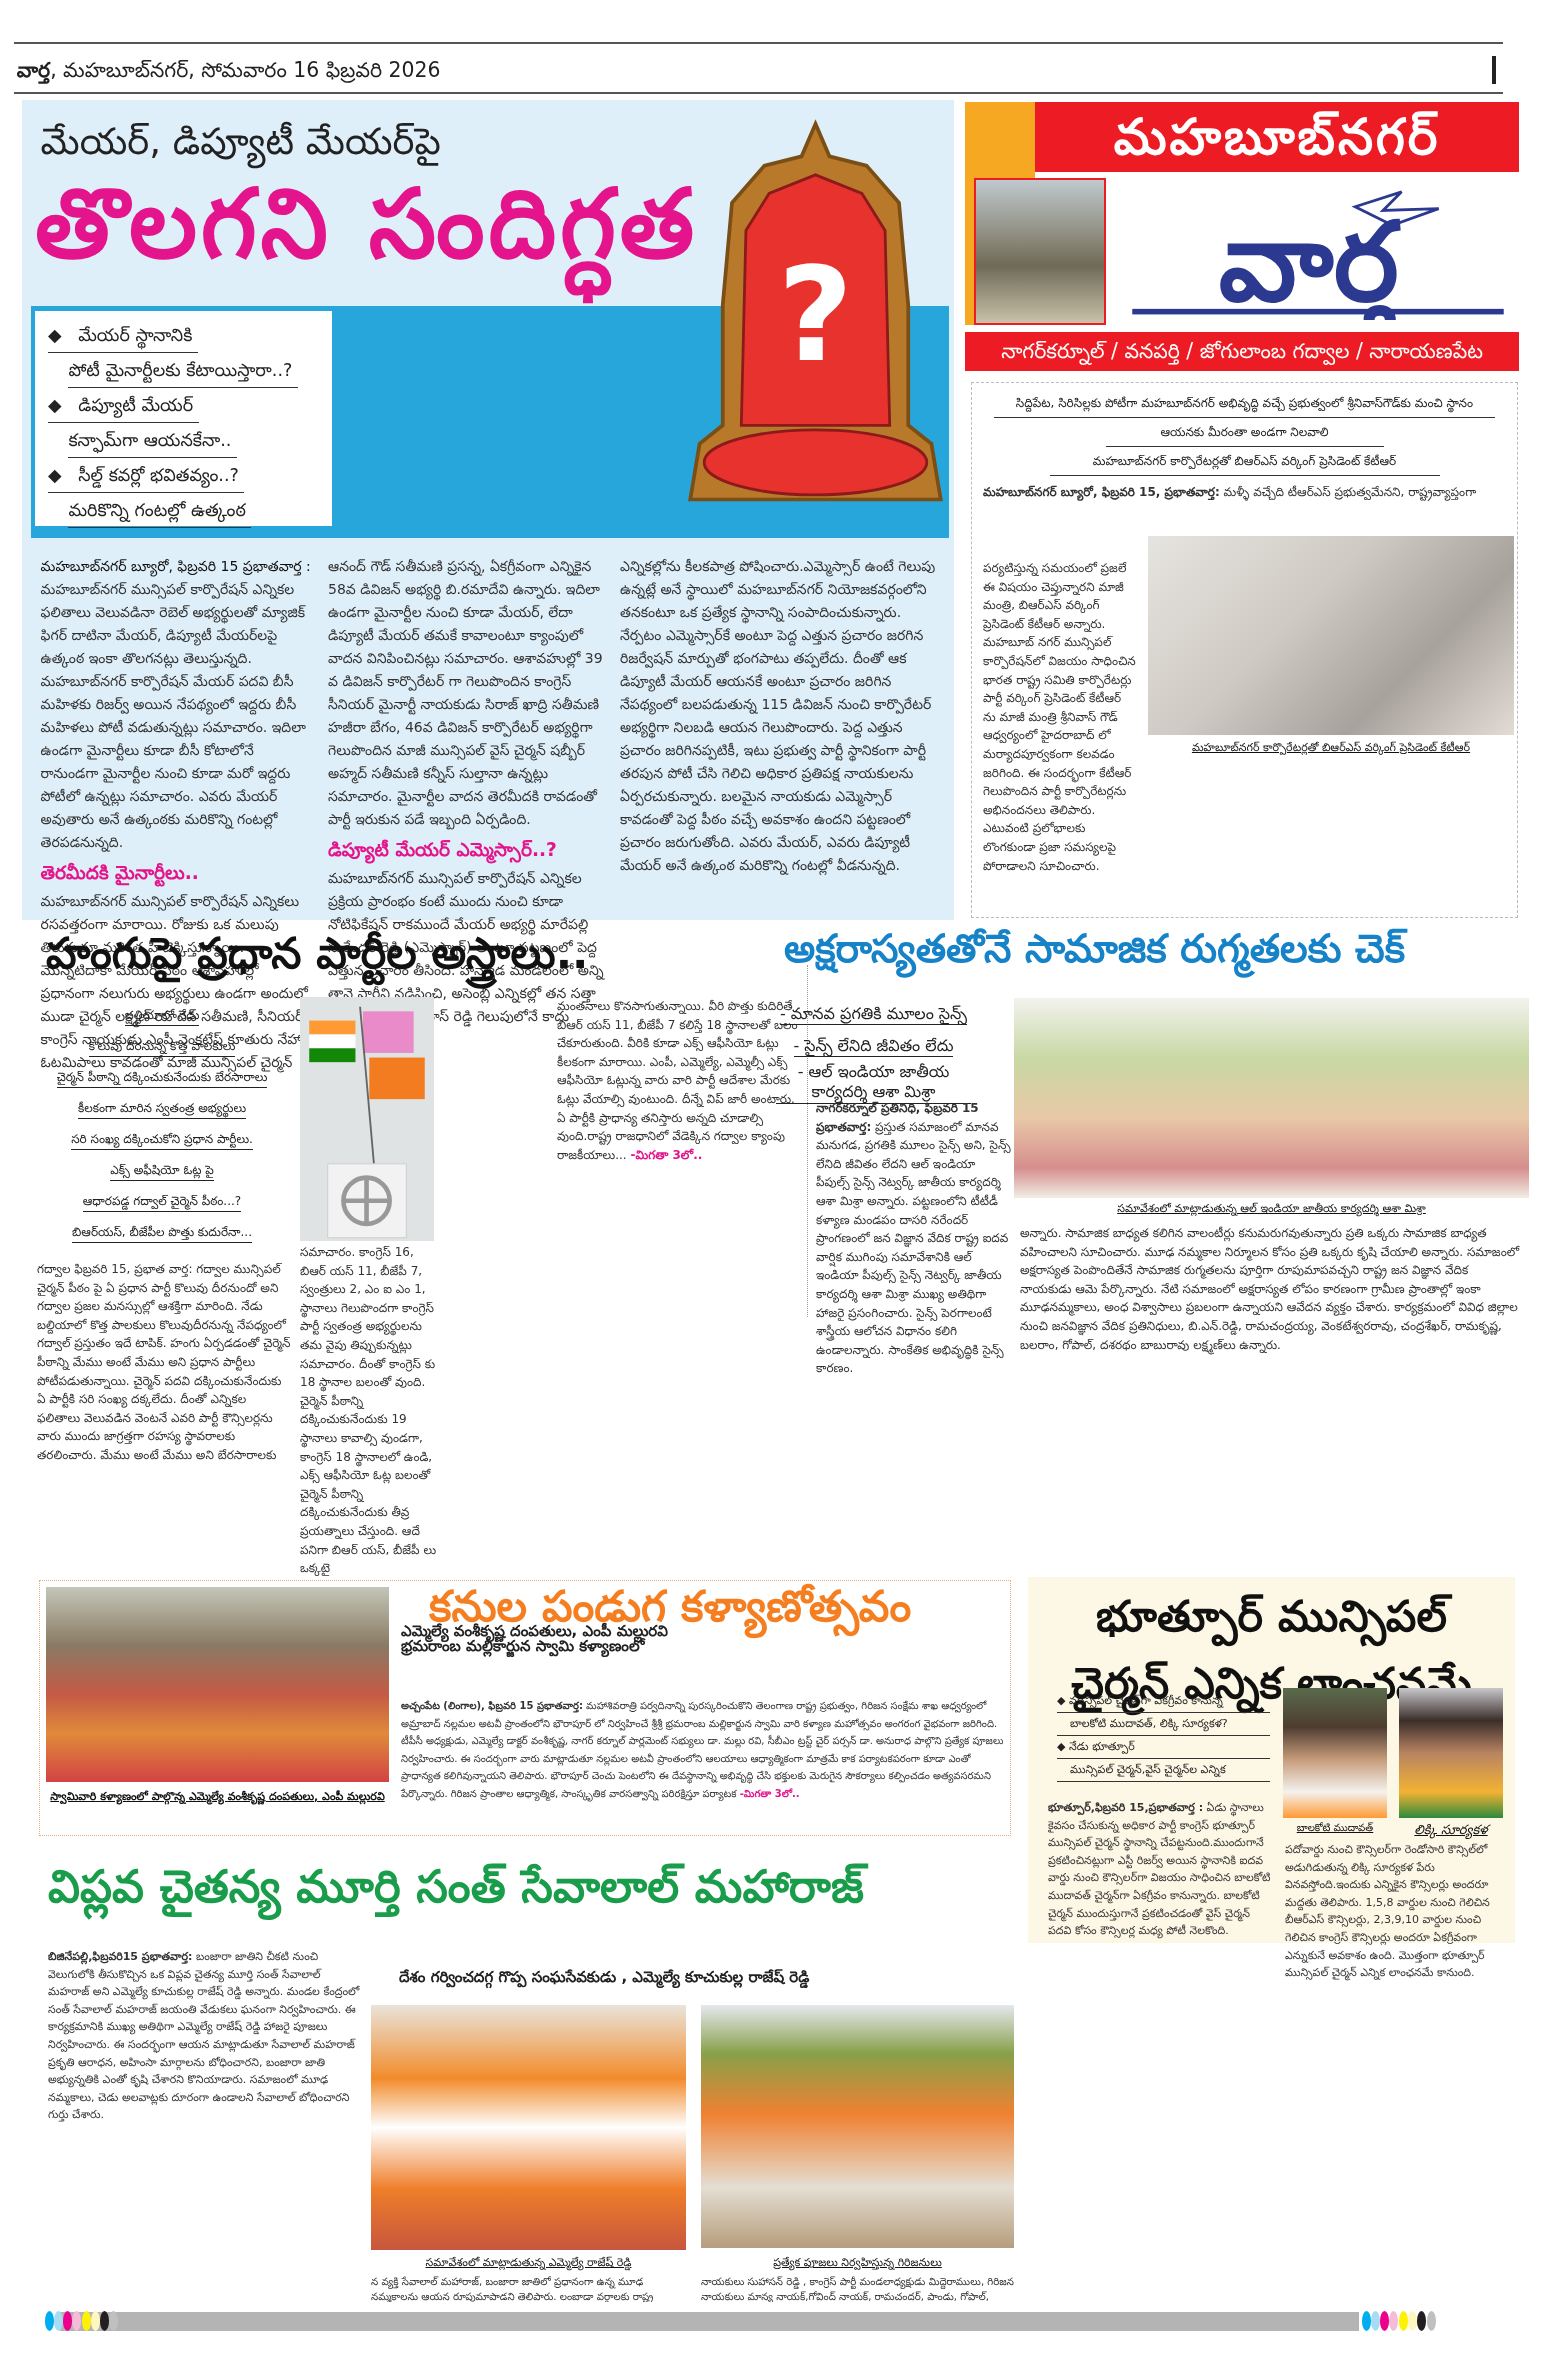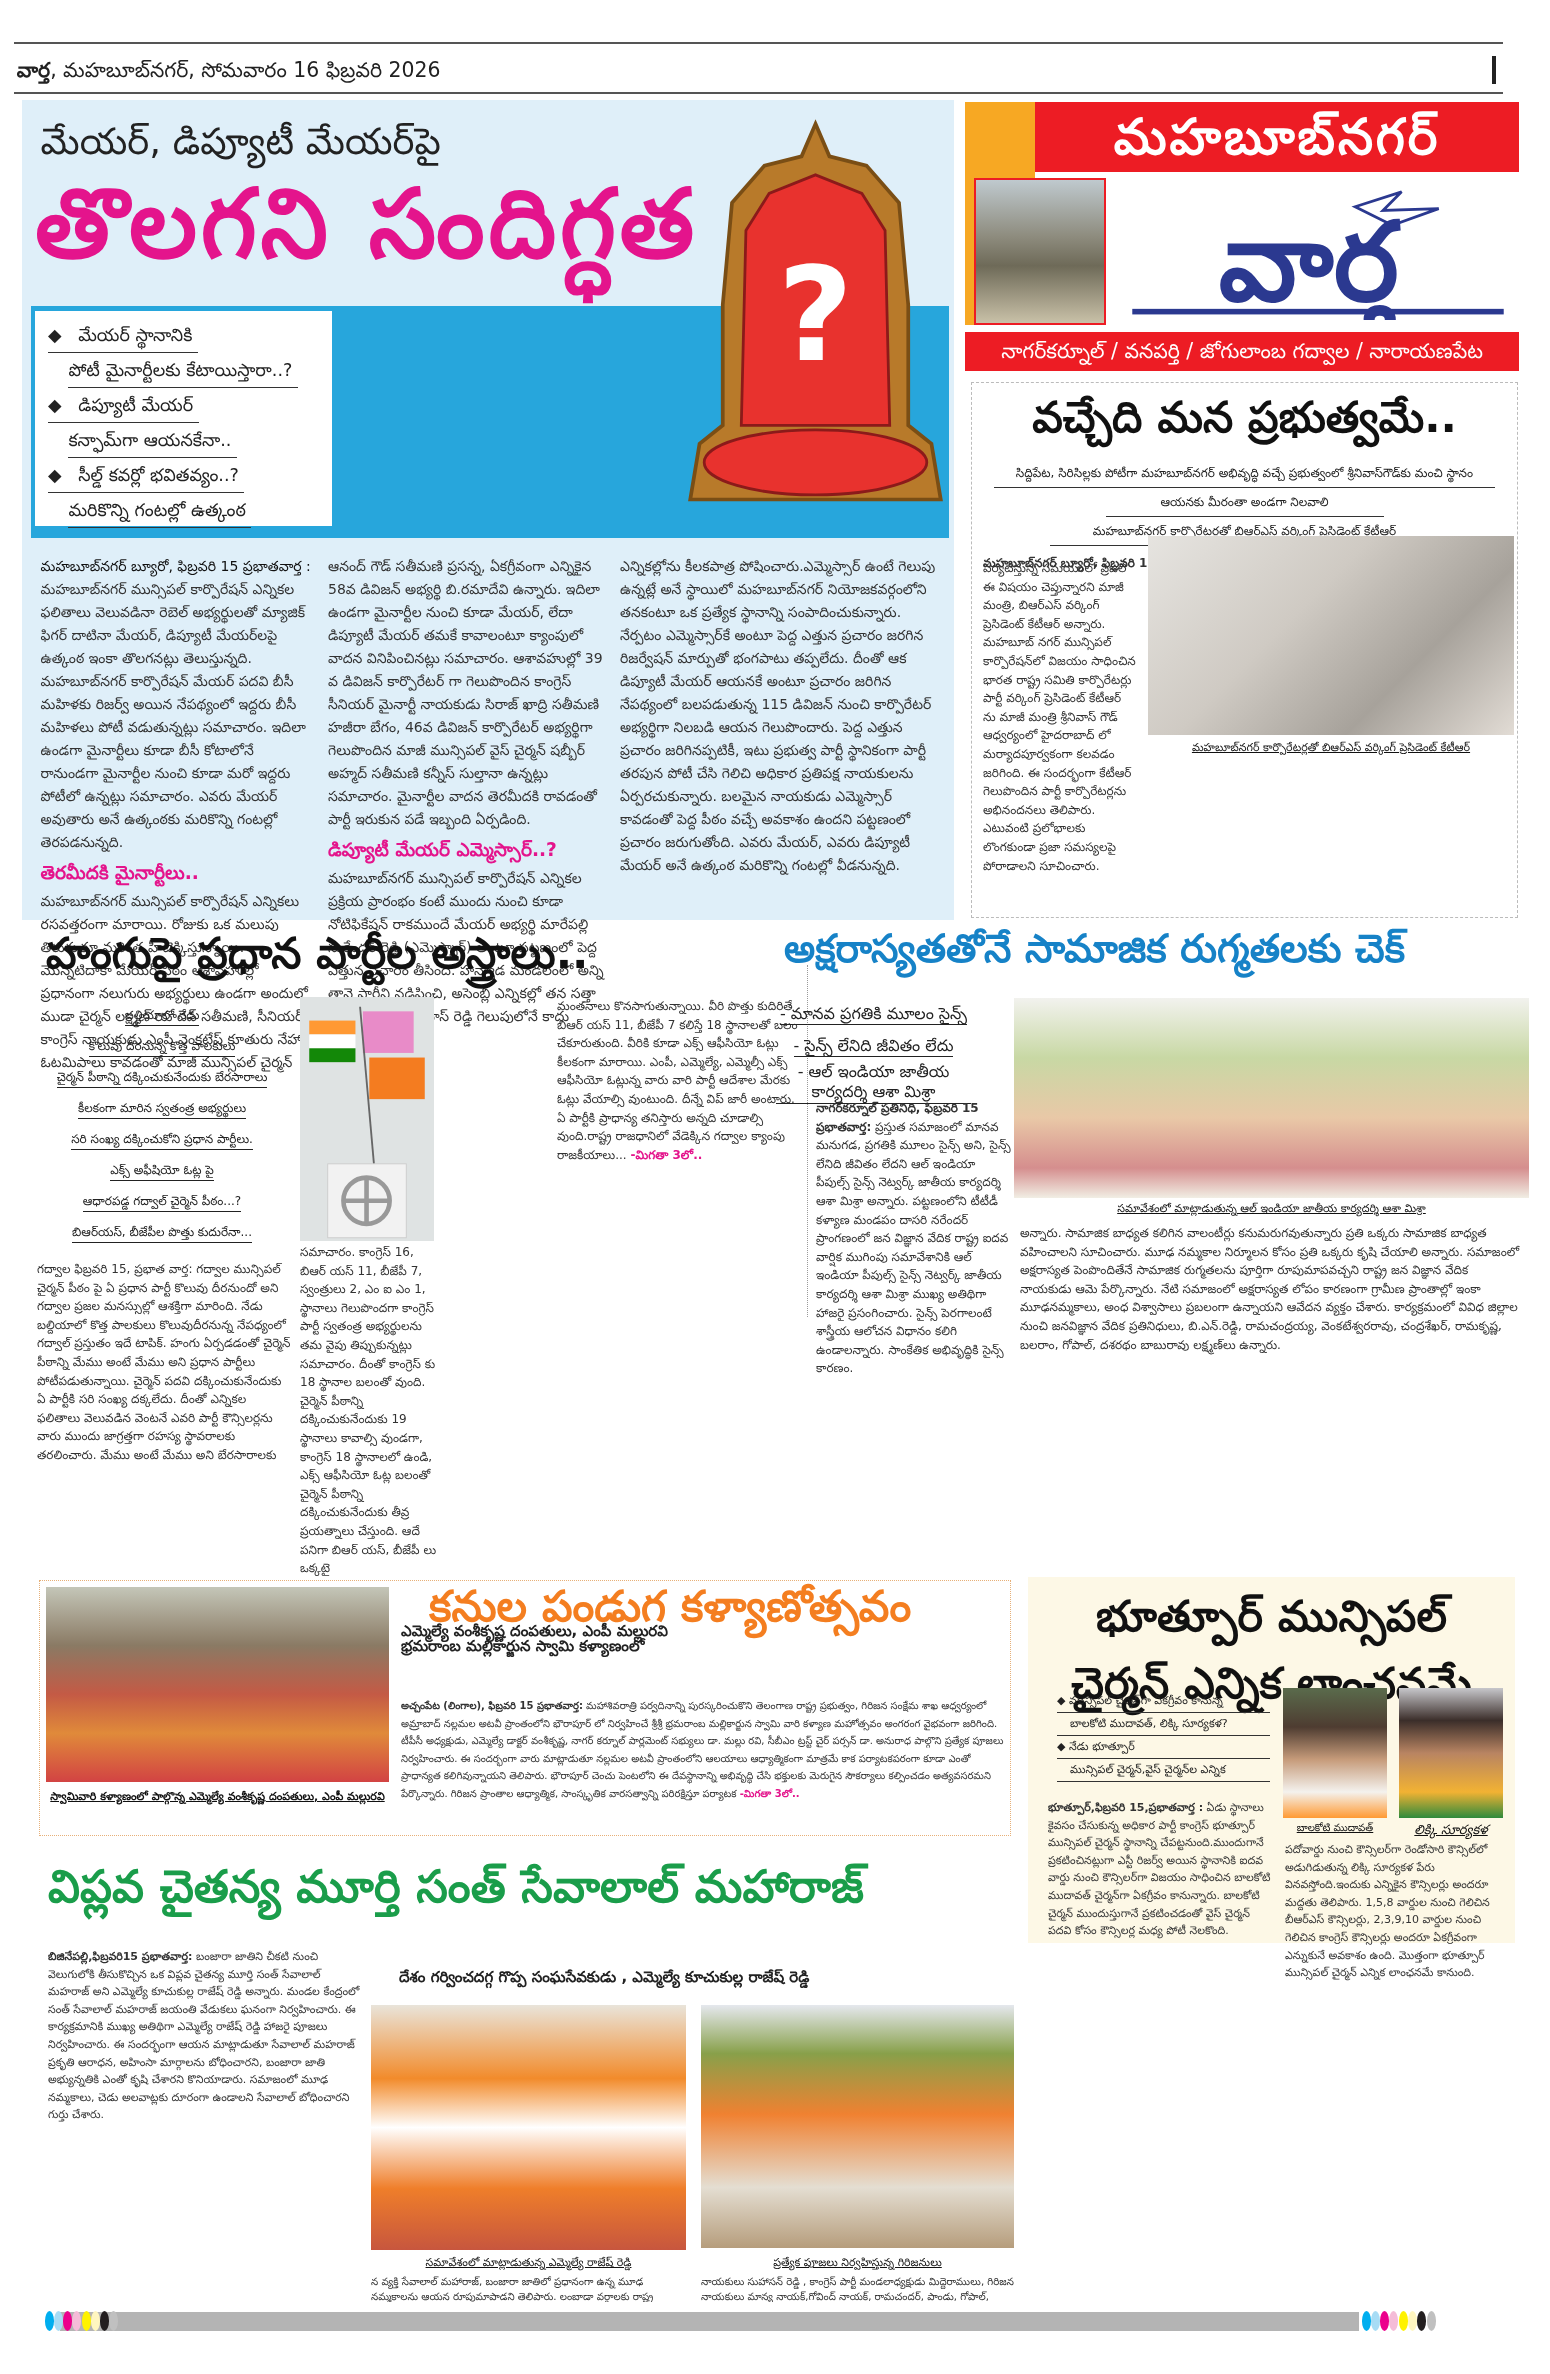--- a/index.html
+++ b/index.html
@@ -133,21 +133,20 @@
   <div class="mast-photo"></div>
   <svg class="mast-logo" viewBox="0 0 420 140">
     <path d="M250 18 L300 2 L280 22 L340 20 L290 38 Z" fill="#ffffff" stroke="#2b3990" stroke-width="3"></path>
     <text x="200" y="118" font-size="118" font-weight="bold" fill="#2b3990" text-anchor="middle" font-family="DejaVu Sans, sans-serif">వార్త</text>
     <rect x="10" y="128" width="400" height="6" fill="#2b3990"></rect>
   </svg>
   <div class="mast-foot">నాగర్‌కర్నూల్ / వనపర్తి / జోగులాంబ గద్వాల / నారాయణపేట</div>
 </div>
 
 <div class="rstory">
-  <h1>వచ్చేది మన ప్రభుత్వమే..</h1>
   <div class="deck">సిద్దిపేట, సిరిసిల్లకు పోటీగా మహబూబ్‌నగర్ అభివృద్ధి వచ్చే ప్రభుత్వంలో శ్రీనివాస్‌గౌడ్‌కు మంచి స్థానం</div>
   <div class="deck2">ఆయనకు మీరంతా అండగా నిలవాలి</div>
   <div class="deck3">మహబూబ్‌నగర్ కార్పొరేటర్లతో బిఆర్ఎస్ వర్కింగ్ ప్రెసిడెంట్ కేటీఆర్</div>
   <div class="rbody" style="margin-top:7.4px;">
     <b>మహబూబ్‌నగర్ బ్యూరో, ఫిబ్రవరి 15, ప్రభాతవార్త:</b>
     <span>మళ్ళీ వచ్చేది టీఆర్ఎస్ ప్రభుత్వమేనని, రాష్ట్రవ్యాప్తంగా</span>
   </div>
   <div class="rbody" style="width:176px; position:absolute; top:176px;">పర్యటిస్తున్న సమయంలో ప్రజలే ఈ విషయం చెప్తున్నారని మాజీ మంత్రి, బిఆర్ఎస్ వర్కింగ్ ప్రెసిడెంట్ కేటీఆర్ అన్నారు. మహబూబ్ నగర్ మున్సిపల్ కార్పొరేషన్‌లో విజయం సాధించిన భారత రాష్ట్ర సమితి కార్పొరేటర్లు పార్టీ వర్కింగ్ ప్రెసిడెంట్ కేటీఆర్ ను మాజీ మంత్రి శ్రీనివాస్ గౌడ్ ఆధ్వర్యంలో హైదరాబాద్ లో మర్యాదపూర్వకంగా కలవడం జరిగింది. ఈ సందర్భంగా కేటీఆర్ గెలుపొందిన పార్టీ కార్పొరేటర్లను అభినందనలు తెలిపారు. ఎటువంటి ప్రలోభాలకు లొంగకుండా ప్రజా సమస్యలపై పోరాడాలని సూచించారు.</div>
   <div class="rphoto"></div>
   <div class="cap" style="position:absolute; left:176px; top:358px; width:366px;">మహబూబ్‌నగర్ కార్పొరేటర్లతో బిఆర్ఎస్ వర్కింగ్ ప్రెసిడెంట్ కేటీఆర్</div>

